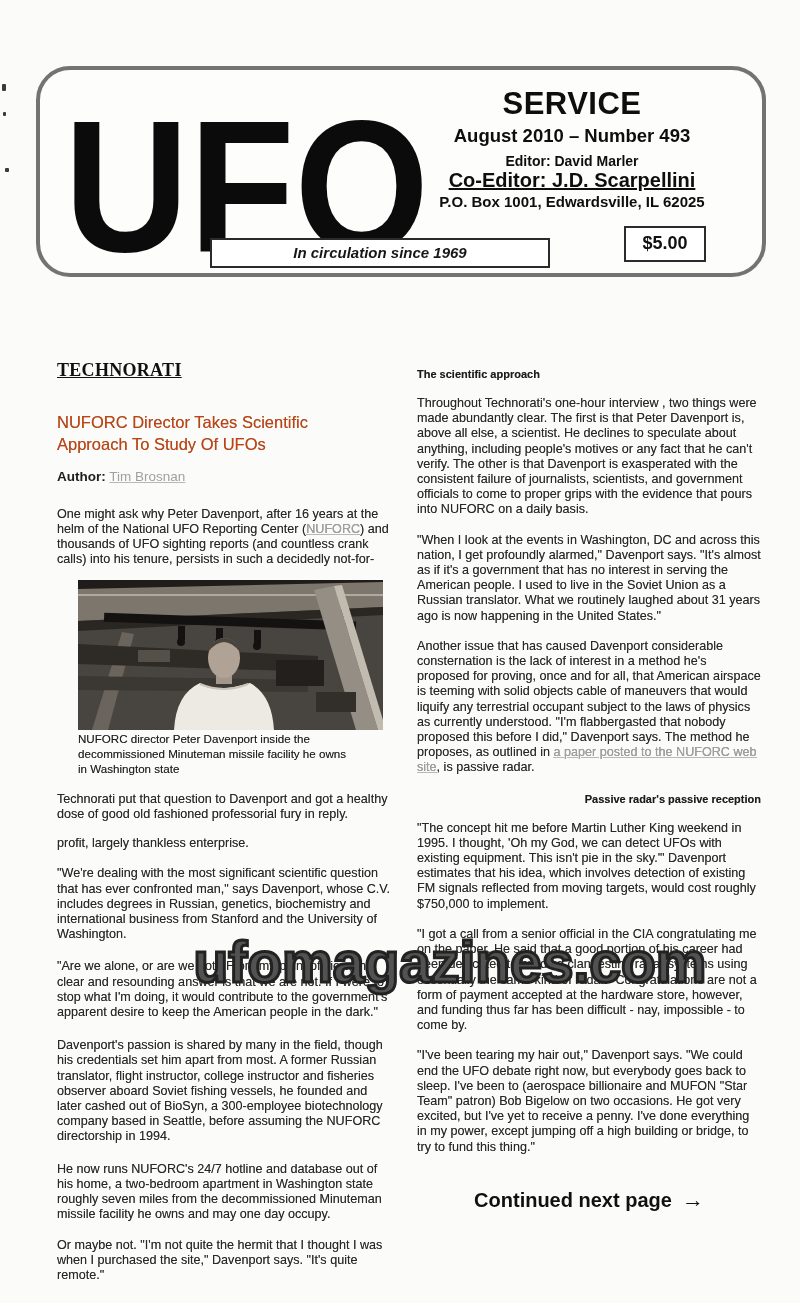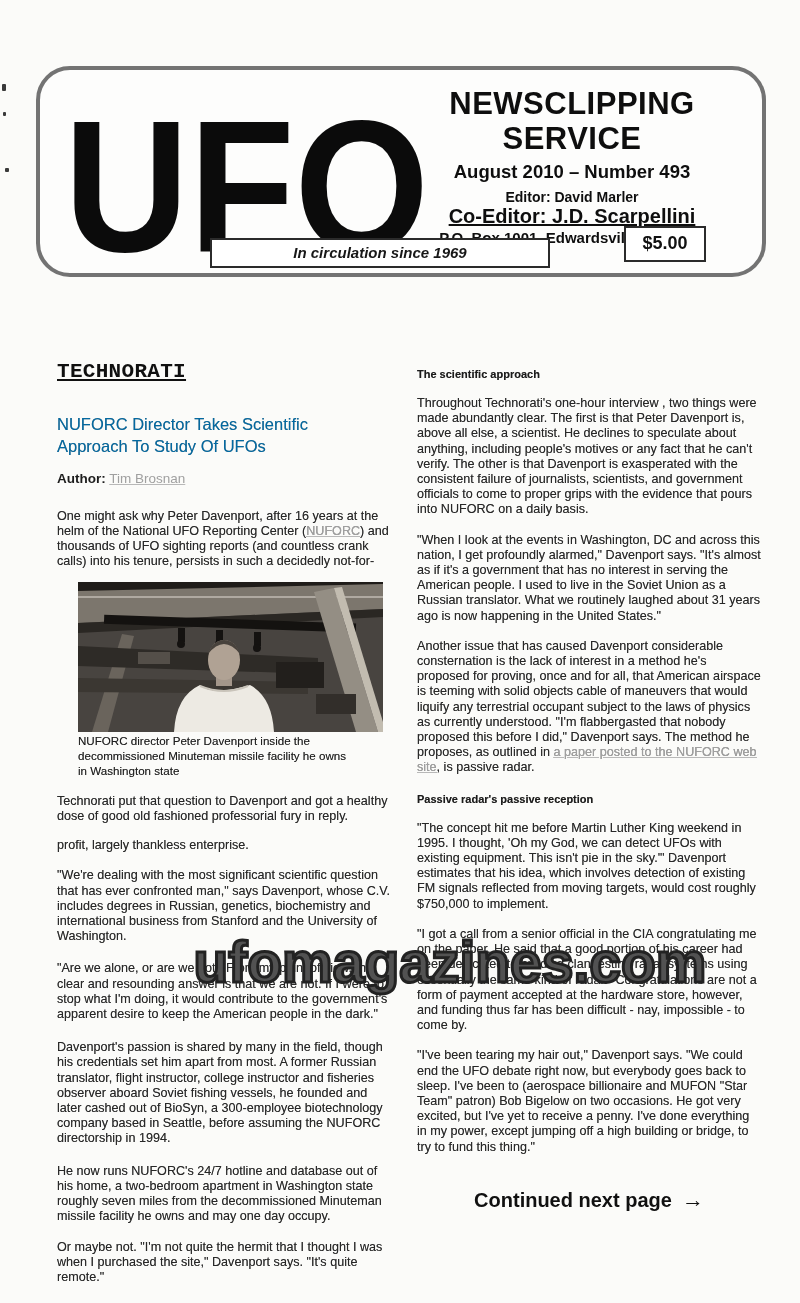--- a/index.html
+++ b/index.html
@@ -43,41 +43,41 @@
     border:3px solid #151515; background:#fdfdfc; text-align:center; padding-top:5px;
   }
   .email-label { font-size:15px; font-weight:bold; text-decoration:underline; color:#141414; }
   .email-address { font-size:19px; font-weight:bold; margin-top:1px; letter-spacing:0.4px; color:#101010; }
 
   
   .col-left  { position:absolute; left:57px;  top:360px; width:334px; }
   .col-right { position:absolute; left:417px; top:368px; width:344px; }
 
   .source {
-    font-family:Liberation Mono, monospace; font-size:21px; font-weight:bold;
+    font-family:Liberation Serif, serif; font-size:18px; font-weight:bold;
     text-decoration:underline; color:#101010; letter-spacing:0.3px;
   }
   .dateline { font-family:"Liberation Serif", serif; font-size:15.5px; font-weight:bold; margin-top:3px; color:#101010; }
-  .headline { margin:30px 0 0; font-size:16.5px; font-weight:normal; color:#0369a1; line-height:1.35; max-width:312px; text-shadow:0 0 0.4px rgba(60,60,60,0.5); }
+  .headline { margin:30px 0 0; font-size:16.5px; font-weight:normal; color:#c2410c; line-height:1.35; max-width:312px; text-shadow:0 0 0.4px rgba(60,60,60,0.5); }
   .author-line { margin-top:13px; font-size:13.5px; color:#1d1d1d; }
   .author-label { font-weight:bold; }
   .link { color:#a0a0a0; text-decoration:underline; text-decoration-color:#b8b8b8; }
 
   .body-p {
     font-size:12.6px; line-height:15.2px; margin:15px 0 0; color:#282828;
     text-shadow:0 0 0.4px rgba(40,40,40,0.55);
   }
   .intro { margin-top:23px; }
 
   .photo-fig { margin:13px 0 0 21px; width:278px; }
   .photo-fig svg { display:block; }
   .caption { font-size:11.6px; line-height:1.28; margin-top:2px; color:#1e1e1e; text-shadow:0 0 0.4px rgba(30,30,30,0.5); }
 
   .subhead { font-size:11px; font-weight:bold; color:#1c1c1c; text-shadow:0 0 0.4px rgba(30,30,30,0.5); }
-  .subhead-2 { margin-top:17px; }
+  .subhead-2 { margin-top:17px;text-align:right; }
   .col-right .body-p { margin-top:15px; }
   .col-right .after-head { margin-top:16px; }
 
   .continued { margin-top:32px; text-align:center; font-size:20px; font-weight:bold; color:#101010; }
   .continued .arrow { font-weight:normal; font-size:22px; margin-left:10px; }
 
   
   .watermark {
     position:absolute; left:158px; top:934px; width:584px; text-align:center;
     font-size:57px; font-weight:bold; line-height:1;
@@ -91,21 +91,20 @@
 
 <div class="page">
 
   <div class="speck" style="left:2px; top:84px; width:4px; height:7px;"></div>
   <div class="speck" style="left:3px; top:112px; width:3px; height:4px;"></div>
   <div class="speck" style="left:5px; top:168px; width:4px; height:4px;"></div>
 
   <div class="masthead">
     <div class="logo">UFO</div>
     <div class="mast-right">
-      <div class="mast-title">NEWSCLIPPING</div>
       <div class="mast-title">SERVICE</div>
       <div class="mast-issue">August 2010 – Number 493</div>
       <div class="mast-editor">Editor: David Marler</div>
       <div class="mast-editor2">Co-Editor: J.D. Scarpellini</div>
       <div class="mast-address">P.O. Box 1001, Edwardsville, IL 62025</div>
     </div>
     <div class="circulation-box">In circulation since 1969</div>
     <div class="price-box">$5.00</div>
   </div>
 

